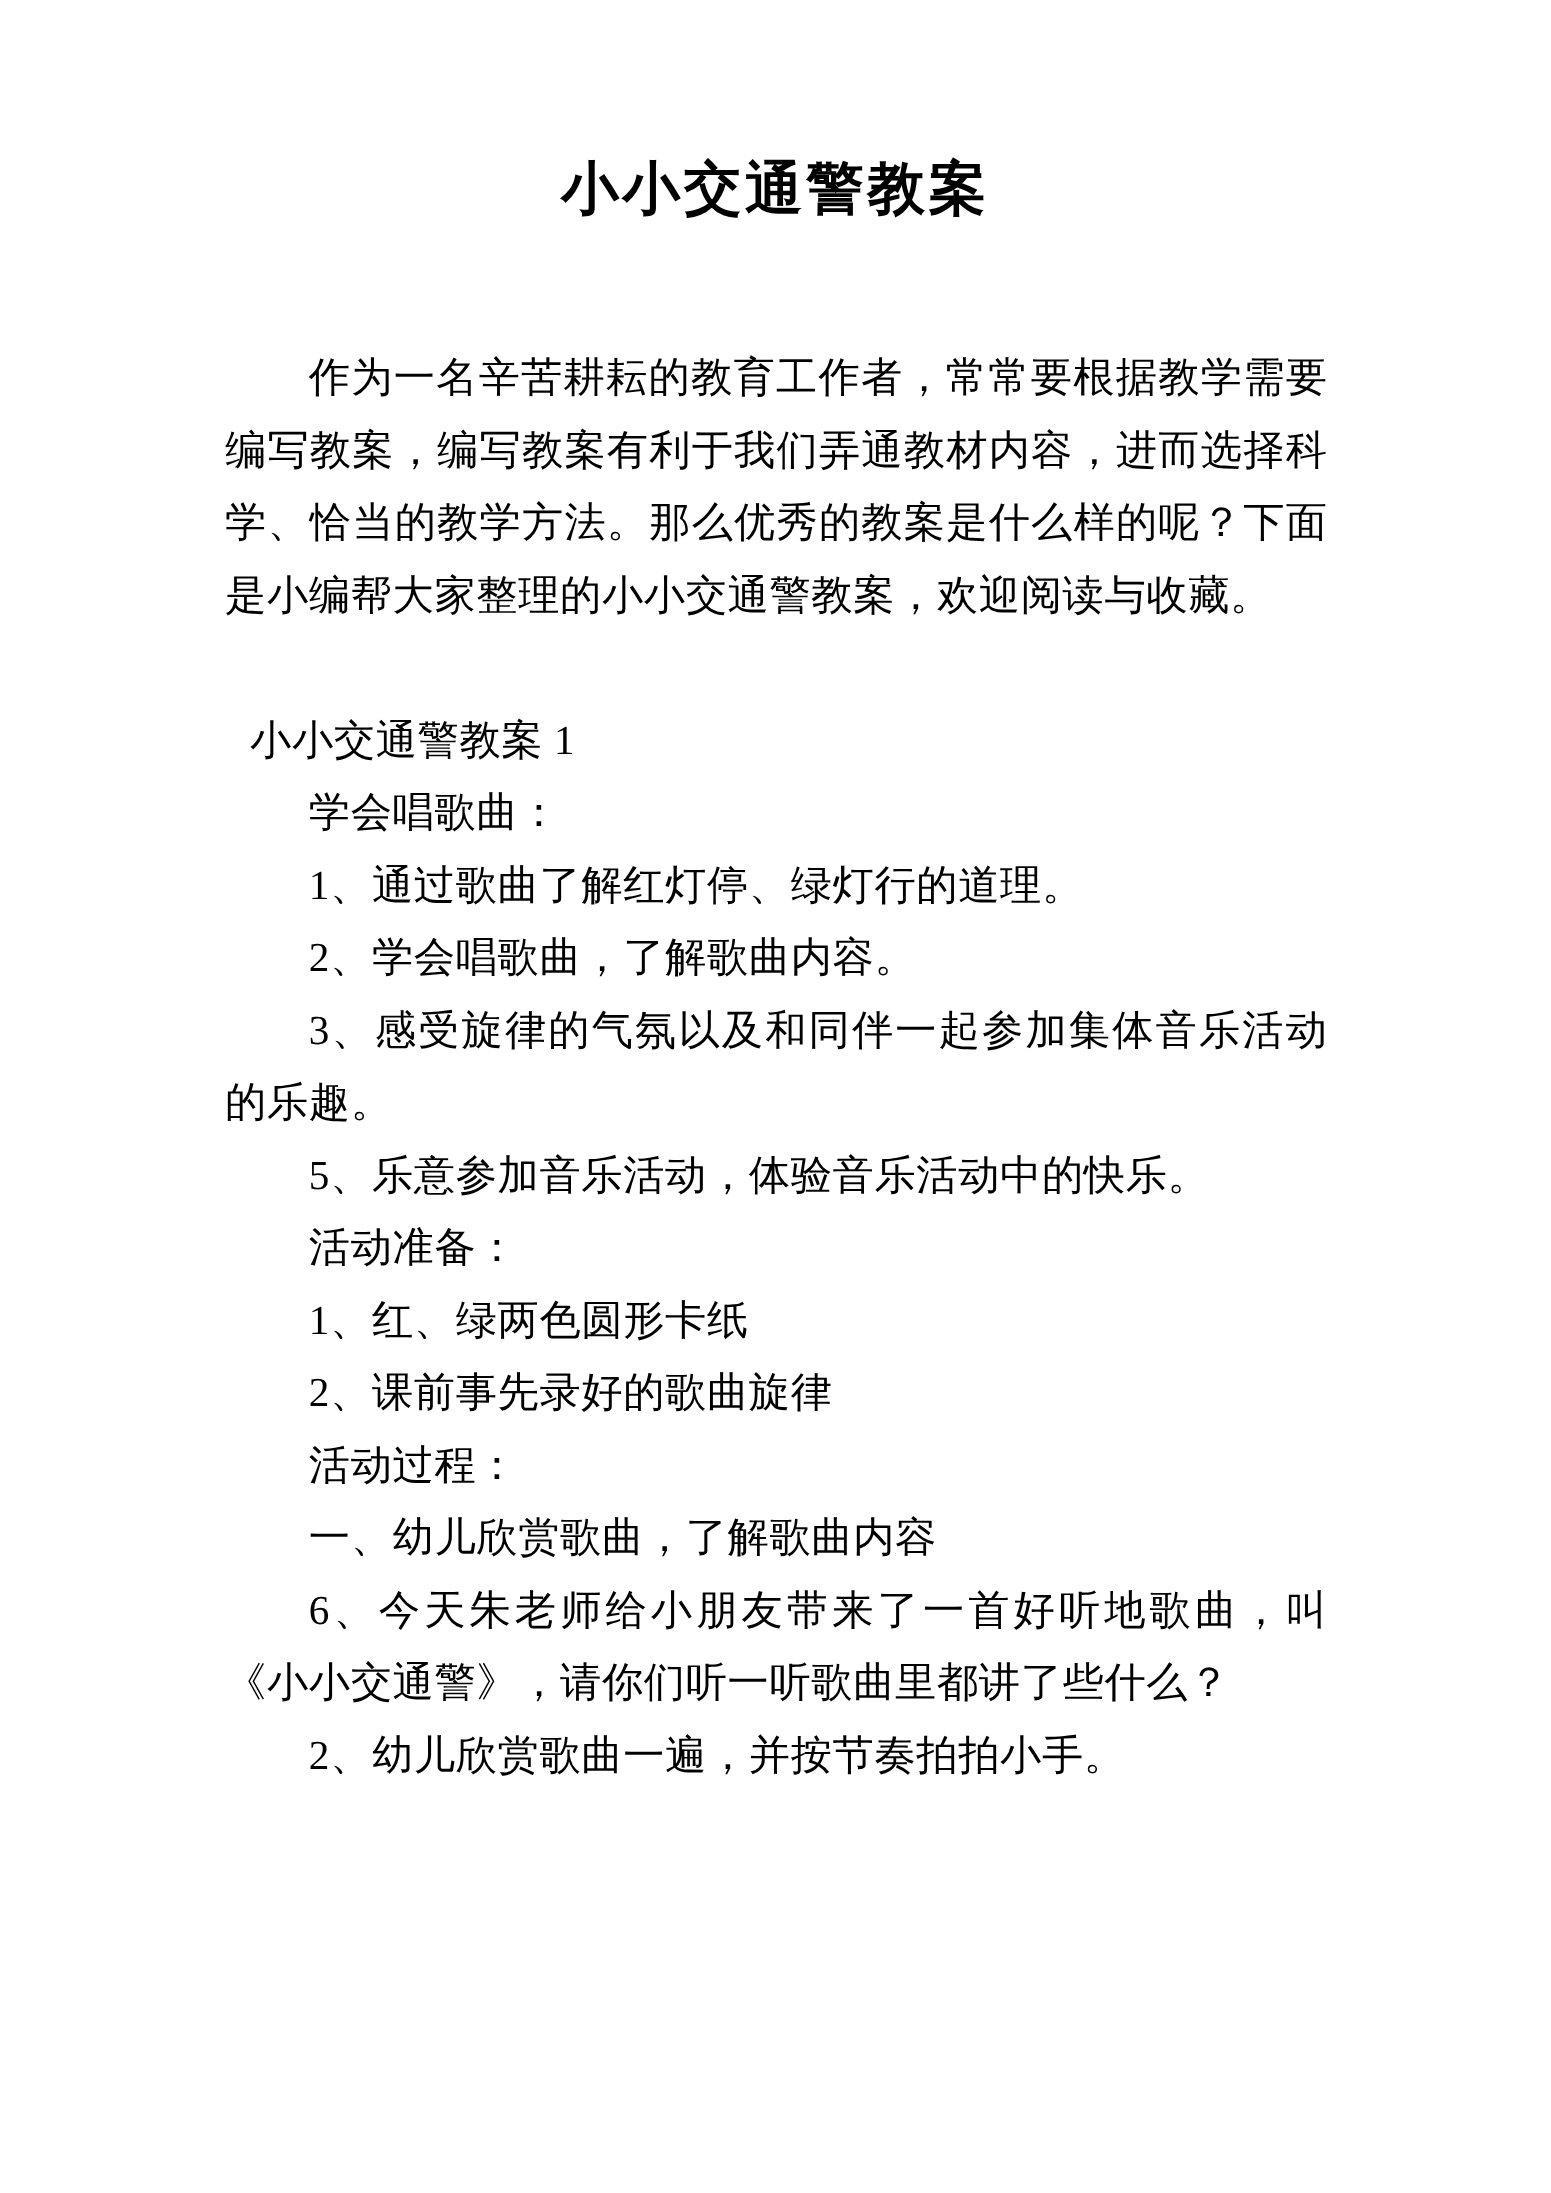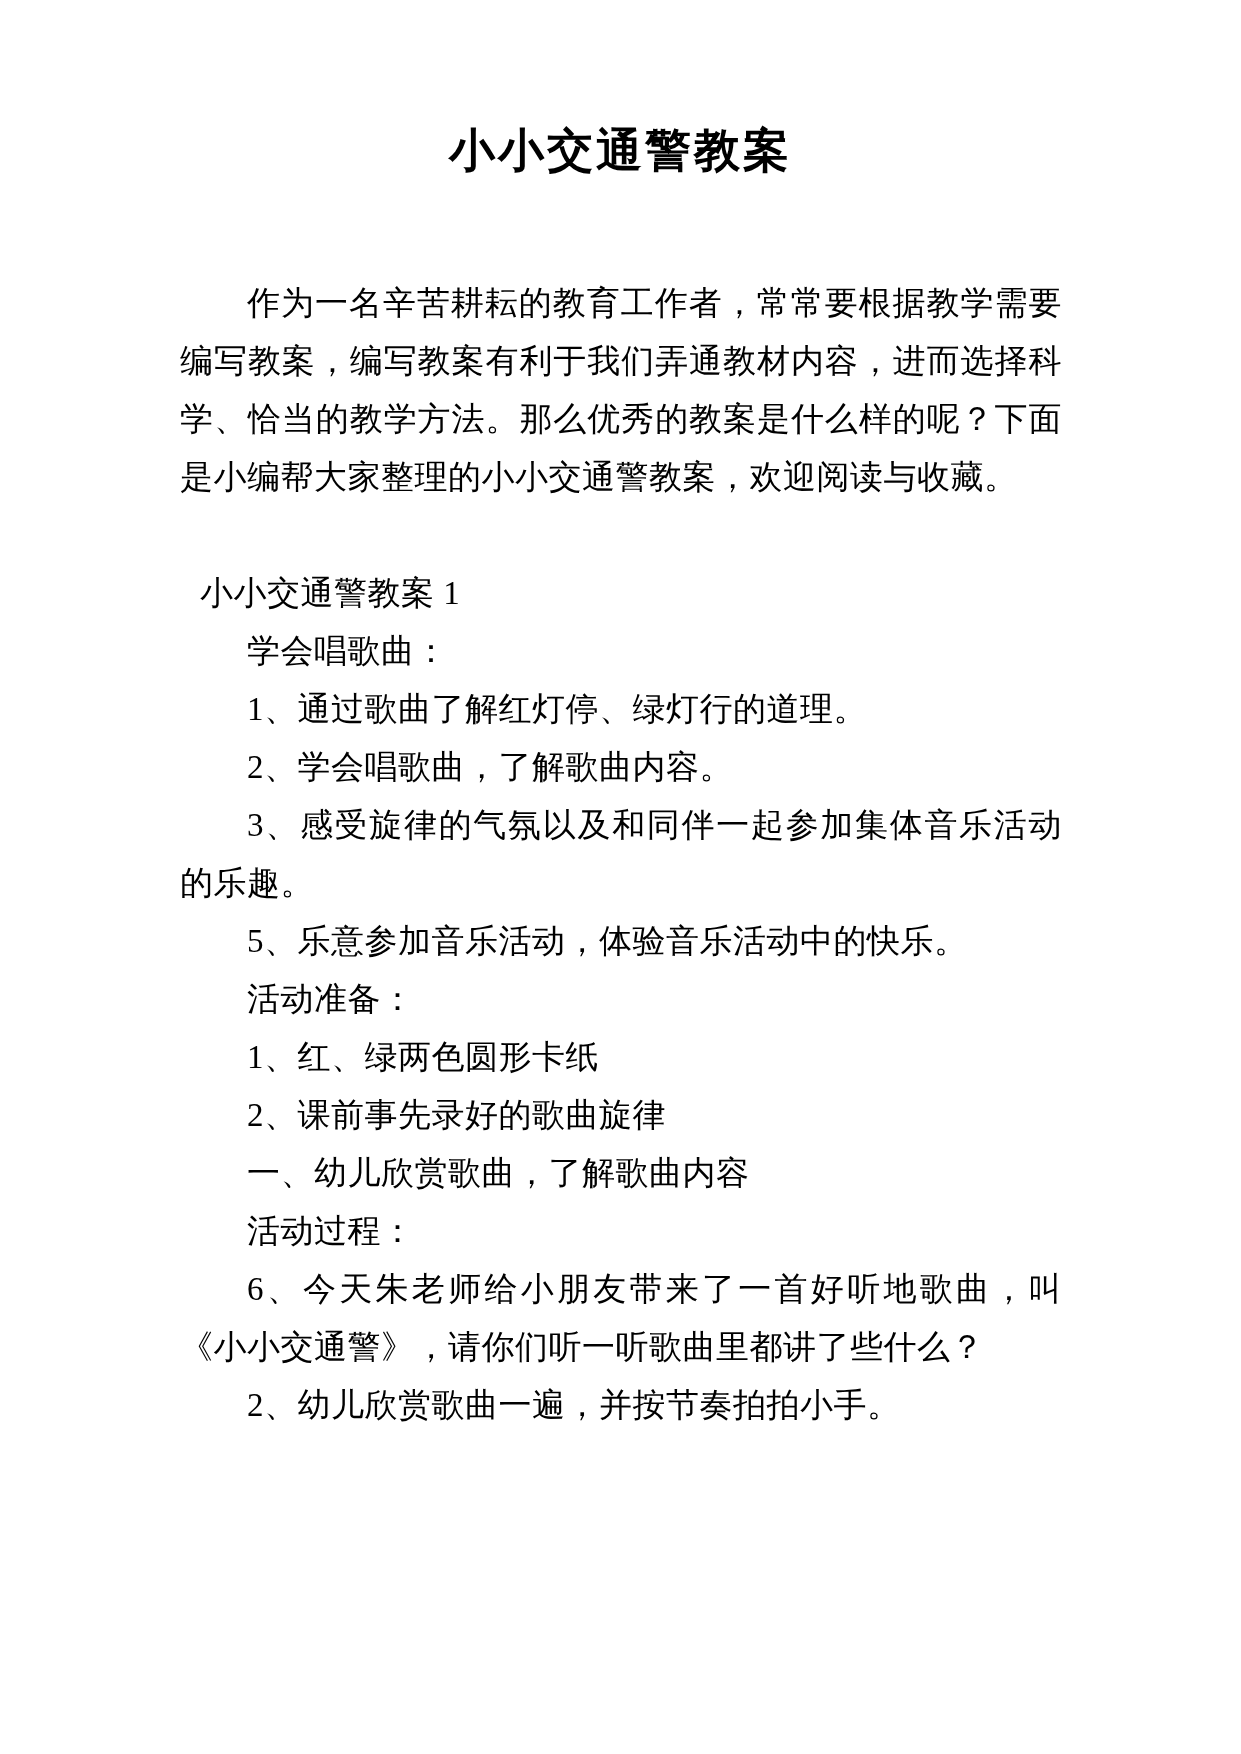--- a/index.html
+++ b/index.html
@@ -60,19 +60,19 @@
     <p class="para section-gap">小小交通警教案 1</p>
 
     <p class="para indent">学会唱歌曲：</p>
     <p class="para indent">1、通过歌曲了解红灯停、绿灯行的道理。</p>
     <p class="para indent">2、学会唱歌曲，了解歌曲内容。</p>
     <p class="para indent">3、感受旋律的气氛以及和同伴一起参加集体音乐活动的乐趣。</p>
     <p class="para indent">5、乐意参加音乐活动，体验音乐活动中的快乐。</p>
     <p class="para indent">活动准备：</p>
     <p class="para indent">1、红、绿两色圆形卡纸</p>
     <p class="para indent">2、课前事先录好的歌曲旋律</p>
+    <p class="para indent">活动过程：</p>
     <p class="para indent">一、幼儿欣赏歌曲，了解歌曲内容</p>
-    <p class="para indent">活动过程：</p>
     <p class="para indent">6、今天朱老师给小朋友带来了一首好听地歌曲，叫《小小交通警》，请你们听一听歌曲里都讲了些什么？</p>
     <p class="para indent">2、幼儿欣赏歌曲一遍，并按节奏拍拍小手。</p>
 
   </div>
 </div>
 
 </body></html>

